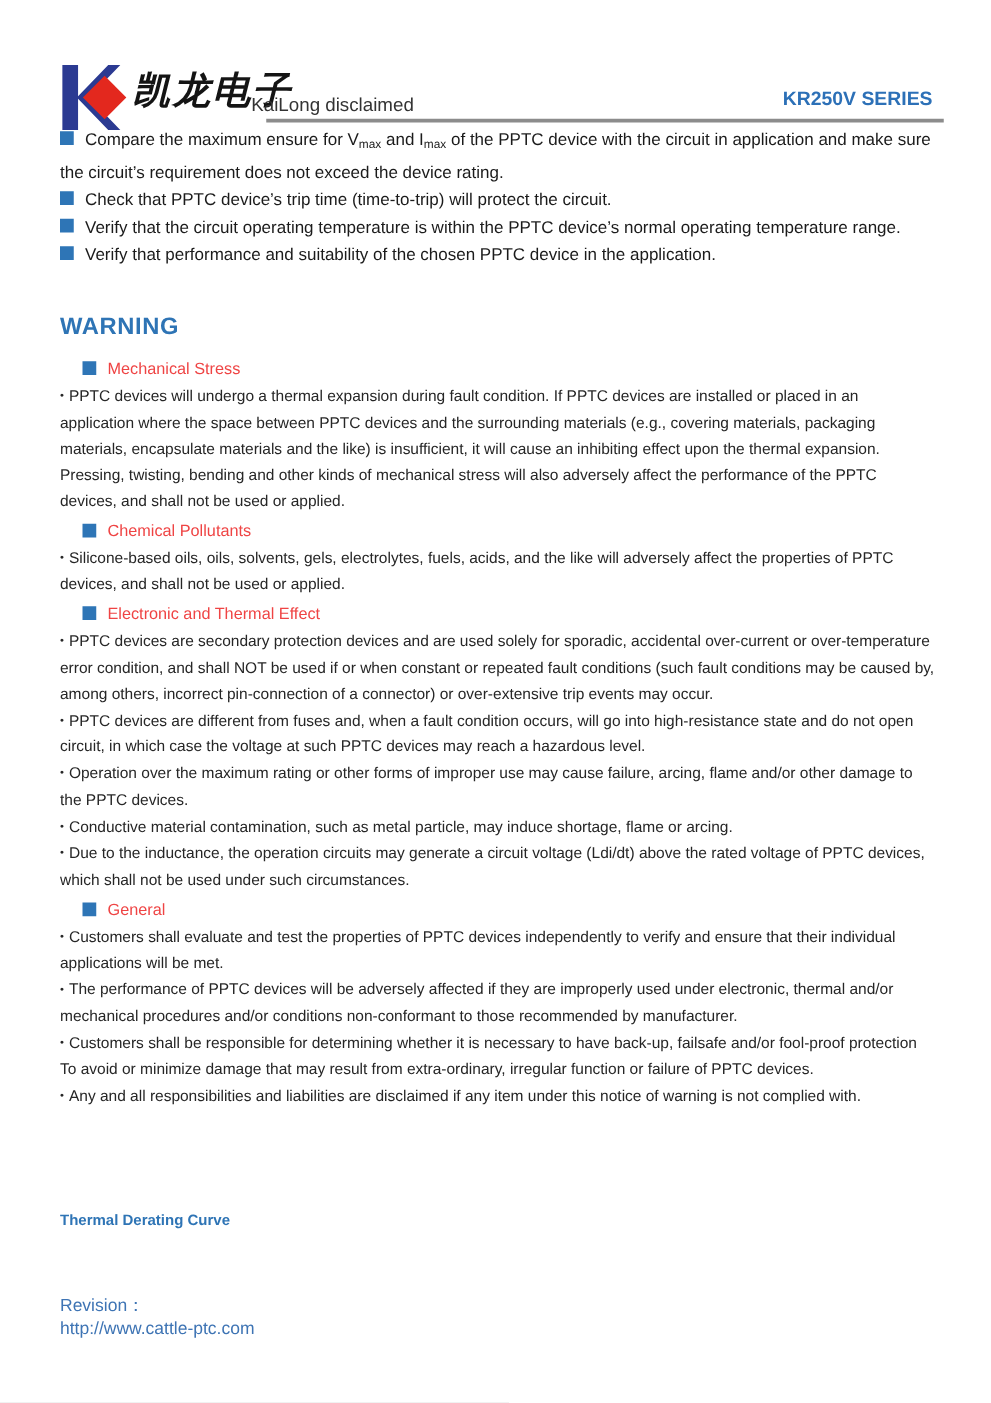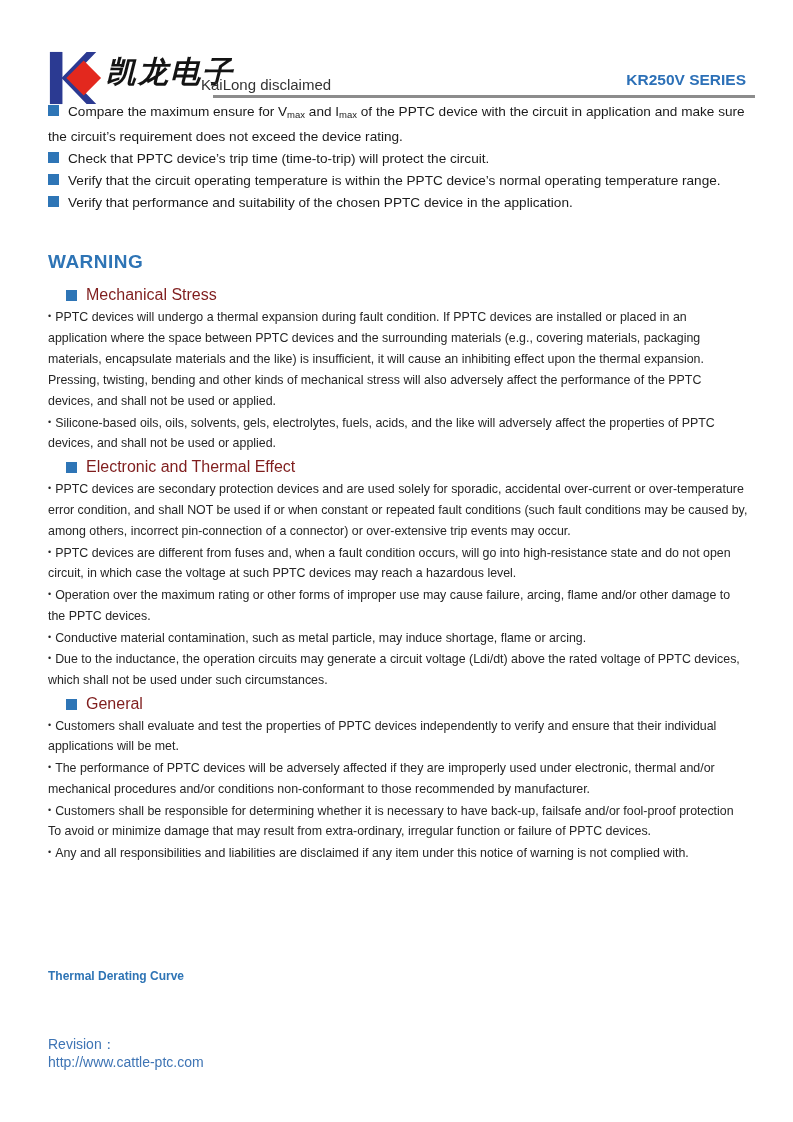--- a/index.html
+++ b/index.html
@@ -40,21 +40,21 @@
     background:#2e75b6; margin-right:9px;
   }
   sub { font-size:9.5px; vertical-align:-2px; }
   
   .warn { position:absolute; left:48px; top:251px; width:700px; }
   .warn-title {
     font-size:19px; font-weight:bold; color:#2e74b5;
     letter-spacing:0.5px; line-height:22px; margin-bottom:11px;
   }
   .sec-head {
-    font-size:16px; color:#7f1d1d; line-height:21px;
+    font-size:13px; color:#ef4444; line-height:21px;
     margin:2px 0 1px 2px;
     padding-left:16px;
   }
   .sec-head .sq { width:11px; height:11px; vertical-align:-1px; }
   .warn p { font-size:12.4px; line-height:21px; color:#262626; }
   .dot { font-size:9px; margin-right:4px; vertical-align:1.5px; color:#262626; }
   
   .thermal {
     position:absolute; left:48px; top:969px;
     font-size:12px; font-weight:bold; color:#2e74b5; white-space:nowrap;
@@ -90,20 +90,21 @@
 
   <div class="warn">
     <div class="warn-title">WARNING</div>
 
     <div>
       <div class="sec-head"><span class="sq"></span><span>Mechanical Stress</span></div>
       <p><span class="dot">•</span><span>PPTC devices will undergo a thermal expansion during fault condition. If PPTC devices are installed or placed in an application where the space between PPTC devices and the surrounding materials (e.g., covering materials, packaging materials, encapsulate materials and the like) is insufficient, it will cause an inhibiting effect upon the thermal expansion. Pressing, twisting, bending and other kinds of mechanical stress will also adversely affect the performance of the PPTC devices, and shall not be used or applied.</span></p>
     </div>
 
     <div>
+      <div class="sec-head"><span class="sq"></span><span>Chemical Pollutants</span></div>
       <p><span class="dot">•</span><span>Silicone-based oils, oils, solvents, gels, electrolytes, fuels, acids, and the like will adversely affect the properties of PPTC devices, and shall not be used or applied.</span></p>
     </div>
 
     <div>
       <div class="sec-head"><span class="sq"></span><span>Electronic and Thermal Effect</span></div>
       <p><span class="dot">•</span><span>PPTC devices are secondary protection devices and are used solely for sporadic, accidental over-current or over-temperature error condition, and shall NOT be used if or when constant or repeated fault conditions (such fault conditions may be caused by, among others, incorrect pin-connection of a connector) or over-extensive trip events may occur.</span></p>
       <p><span class="dot">•</span><span>PPTC devices are different from fuses and, when a fault condition occurs, will go into high-resistance state and do not open circuit, in which case the voltage at such PPTC devices may reach a hazardous level.</span></p>
       <p><span class="dot">•</span><span>Operation over the maximum rating or other forms of improper use may cause failure, arcing, flame and/or other damage to the PPTC devices.</span></p>
       <p><span class="dot">•</span><span>Conductive material contamination, such as metal particle, may induce shortage, flame or arcing.</span></p>
       <p><span class="dot">•</span><span>Due to the inductance, the operation circuits may generate a circuit voltage (Ldi/dt) above the rated voltage of PPTC devices, which shall not be used under such circumstances.</span></p>

